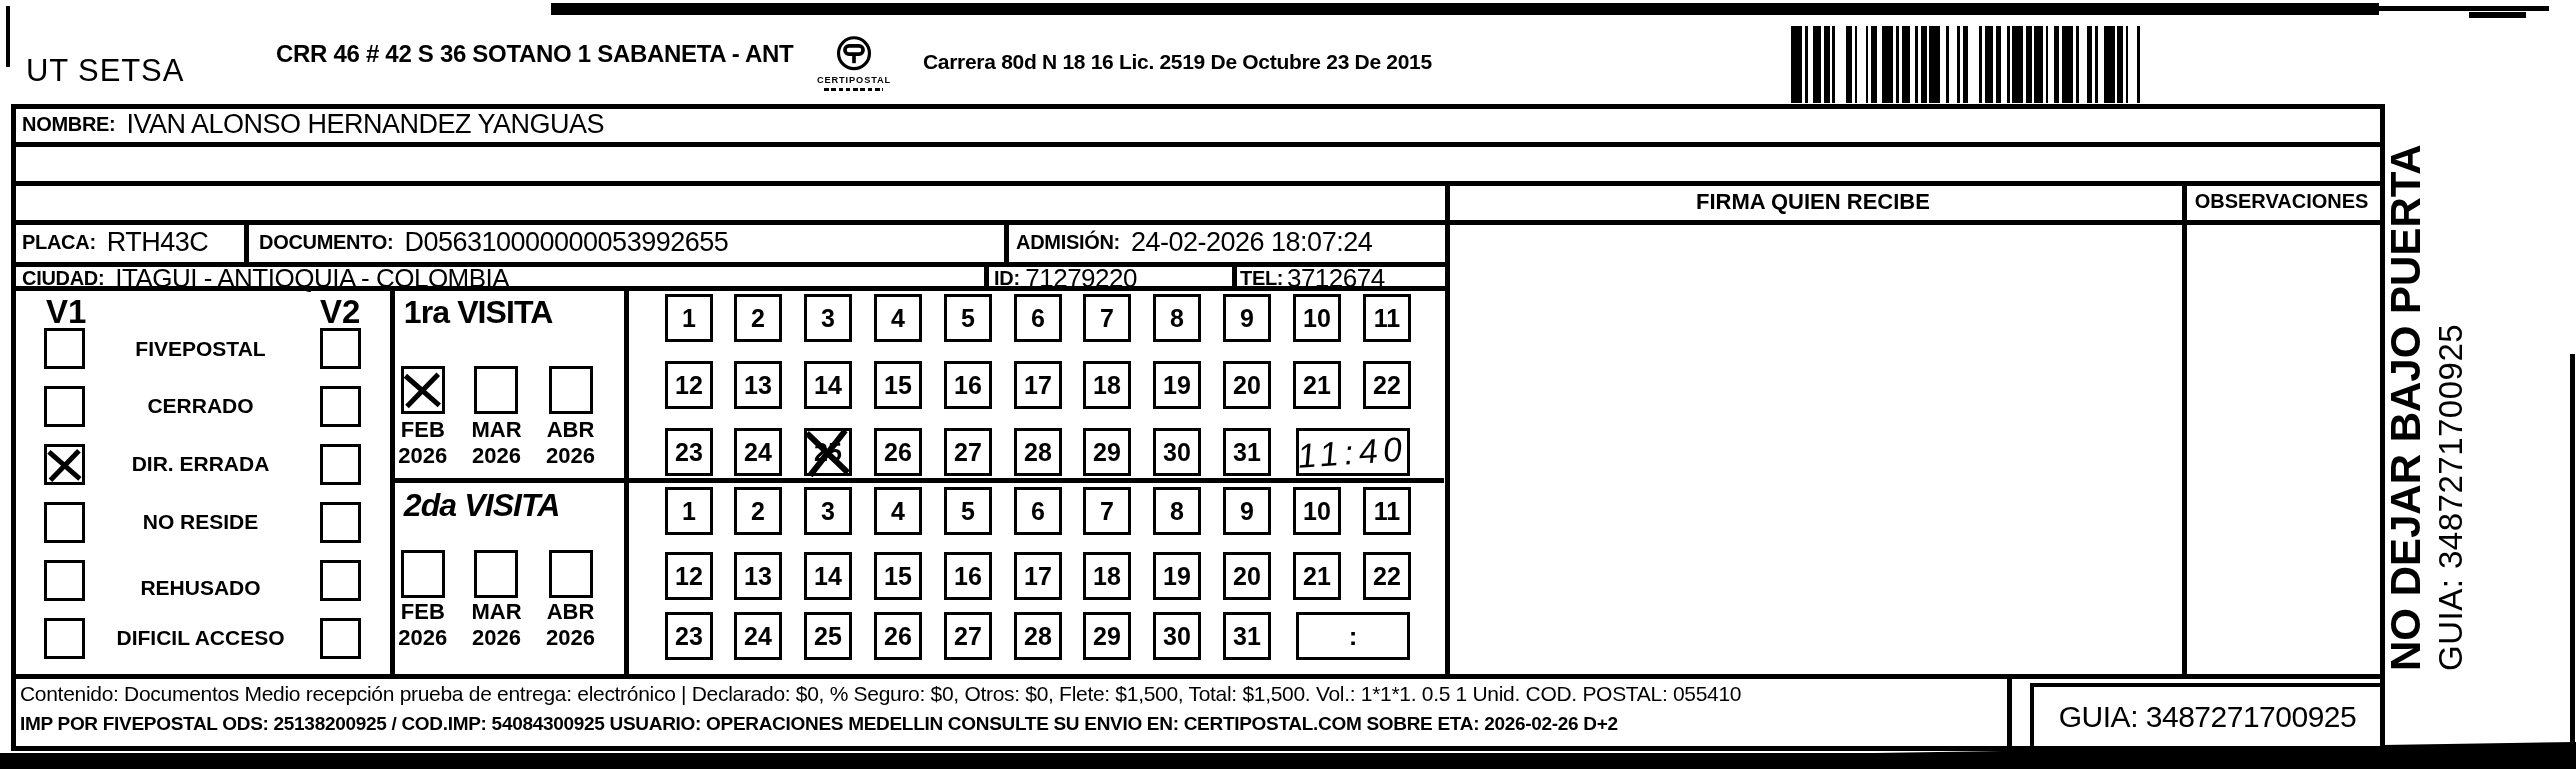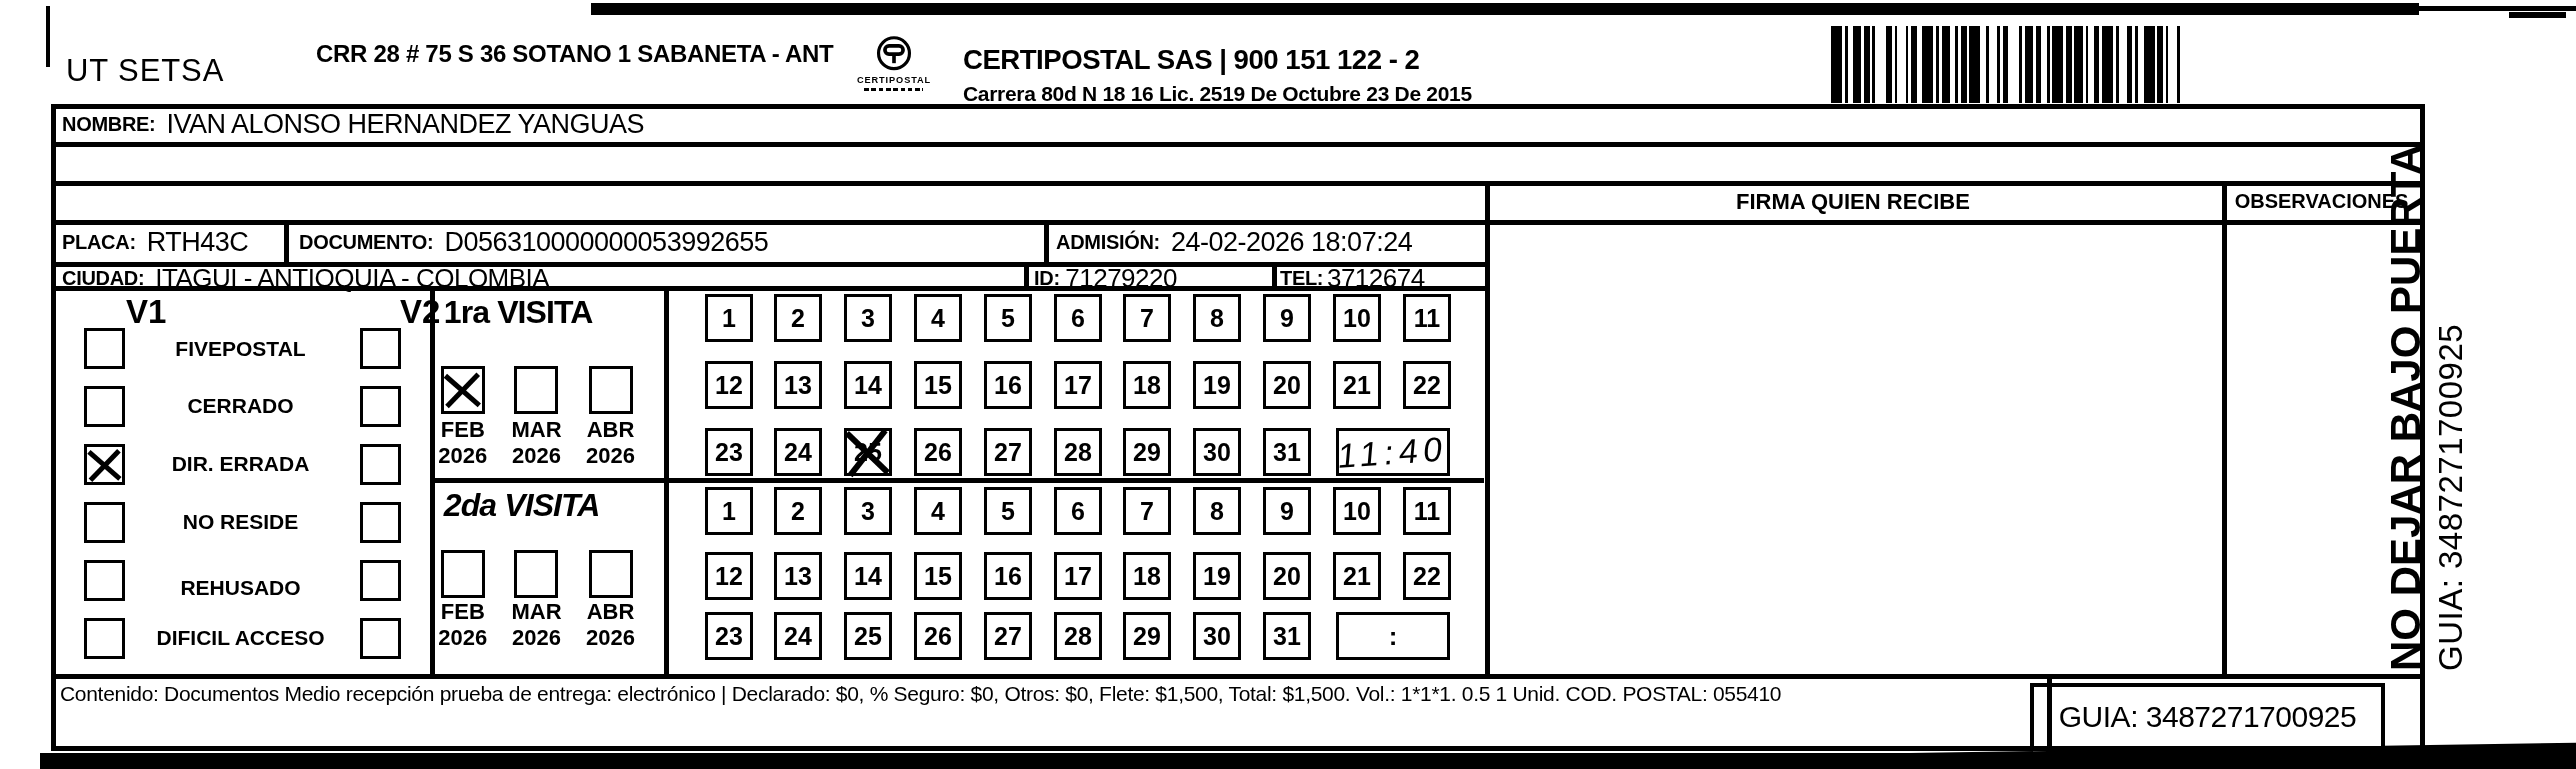--- a/index.html
+++ b/index.html
@@ -1,18 +1,18 @@
 <!DOCTYPE html>
 <html style="font-size:14.7px"><head>
 <meta charset="utf-8">
 <style>
   html,body{margin:0;padding:0;background:#fff;}
   .page{position:relative;width:2576px;height:770px;background:#fff;color:#000;
         font-family:"Liberation Sans",sans-serif;overflow:hidden;}
-  .abs{position:absolute;margin-left:40px;}
+  .abs{position:absolute;}
   .ink{background:#000;}
   .lbl{font-weight:700;font-size:20px;letter-spacing:-0.3px;}
   .val{font-weight:400;font-size:27px;letter-spacing:-0.5px;margin-left:11px;white-space:nowrap;}
   .fieldrow{display:flex;align-items:center;white-space:nowrap;}
   .company{font-size:31px;letter-spacing:0.9px;}
   .nit{font-size:24px;font-weight:700;line-height:30px;letter-spacing:-0.3px;}
   .brand1{font-size:27.6px;font-weight:700;letter-spacing:-0.5px;}
   .brand2{font-size:21px;font-weight:700;letter-spacing:-0.3px;margin-top:6.4px;}
   .hdrcell{display:flex;align-items:center;justify-content:center;font-weight:700;}
   .vhead{font-size:33px;font-weight:700;}
@@ -56,35 +56,34 @@
   <div class="abs ink" style="left:551px;top:2.8px;width:1828px;height:12px;"></div>
   <div class="abs ink" style="left:2379px;top:5.5px;width:170px;height:5.5px;"></div>
   <div class="abs ink" style="left:2469px;top:12px;width:57px;height:5.5px;"></div>
   <div class="abs ink" style="left:5.5px;top:5.5px;width:4.6px;height:61px;"></div>
   <div class="abs ink" style="left:0;top:753px;width:2576px;height:16.5px;"></div>
   <div class="abs ink" style="left:1745px;top:742px;width:831px;height:13px;clip-path:polygon(0 100%,100% 0,100% 100%);"></div>
   <div class="abs ink" style="left:2570px;top:354px;width:4.6px;height:401px;"></div>
 
   <div class="abs company" style="left:26px;top:53px;">UT SETSA</div>
   <div class="abs nit" style="left:276px;top:39px;">
-    <div>CRR 28 # 75 S 36 SOTANO 1 SABANETA - ANT</div>
+    <div>CRR 46 # 42 S 36 SOTANO 1 SABANETA - ANT</div>
   </div>
 
   <div class="abs" style="left:817px;top:35px;width:73px;text-align:center;">
     <svg width="40" height="40" viewBox="0 0 44 44" style="display:block;margin:0 auto;">
       <circle cx="22" cy="20" r="17" fill="none" stroke="#000" stroke-width="3.5"></circle>
       <rect x="12" y="12" width="20" height="9" rx="4.5" fill="none" stroke="#000" stroke-width="4"></rect>
       <line x1="22" y1="20" x2="22" y2="31" stroke="#000" stroke-width="4"></line>
     </svg>
     <div class="logocap">CERTIPOSTAL</div>
     <div class="tagline" style="margin-left:7.3px;"></div>
   </div>
 
   <div class="abs" style="left:923px;top:44px;">
-    <div class="brand1">CERTIPOSTAL SAS | 900 151 122 - 2</div>
     <div class="brand2">Carrera 80d N 18 16  Lic. 2519 De Octubre 23 De 2015</div>
   </div>
 
   <div class="abs barcode" style="left:1791px;top:26px;width:415px;height:77px;">
       <div style="width: 11px; background: rgb(0, 0, 0);"></div>
       <div style="width: 2.8px; background: rgb(255, 255, 255);"></div>
       <div style="width: 2.8px; background: rgb(0, 0, 0);"></div>
       <div style="width: 5.5px; background: rgb(255, 255, 255);"></div>
       <div style="width: 8.3px; background: rgb(0, 0, 0);"></div>
       <div style="width: 2.8px; background: rgb(255, 255, 255);"></div>
@@ -299,20 +298,21 @@
       <div class="day" style="left: 693px; top: 132px;">29</div>
       <div class="day" style="left: 763px; top: 132px;">30</div>
       <div class="day" style="left: 833px; top: 132px;">31</div>
       <div class="timebox" style="left: 906px; top: 132px;">
         <div class="colon">:</div>
       </div>
     </div>
 
   <div class="abs" style="left:20px;top:682px;width:1974px;">
     <div class="footer1">Contenido: Documentos Medio recepción prueba de entrega: electrónico | Declarado: $0, % Seguro: $0, Otros: $0, Flete: $1,500, Total: $1,500. Vol.: 1*1*1. 0.5  1 Unid. COD. POSTAL: 055410</div>
+    <div class="footer2">IMP POR FIVEPOSTAL ODS: 25138200925 / COD.IMP: 54084300925 USUARIO: OPERACIONES MEDELLIN CONSULTE SU ENVIO EN: CERTIPOSTAL.COM SOBRE ETA: 2026-02-26 D+2</div>
   </div>
   <div class="guiabox" style="left:2030px;top:683px;width:347px;height:59px;">GUIA: 3487271700925</div>
 
   <div class="sidewrap">
     <div class="side1">NO DEJAR BAJO PUERTA</div>
     <div class="side2">GUIA: 3487271700925</div>
   </div>
 
   <div id="lines">
       <div class="abs ink" style="left: 11px; top: 104px; width: 2374px; height: 4.6px;"></div>

